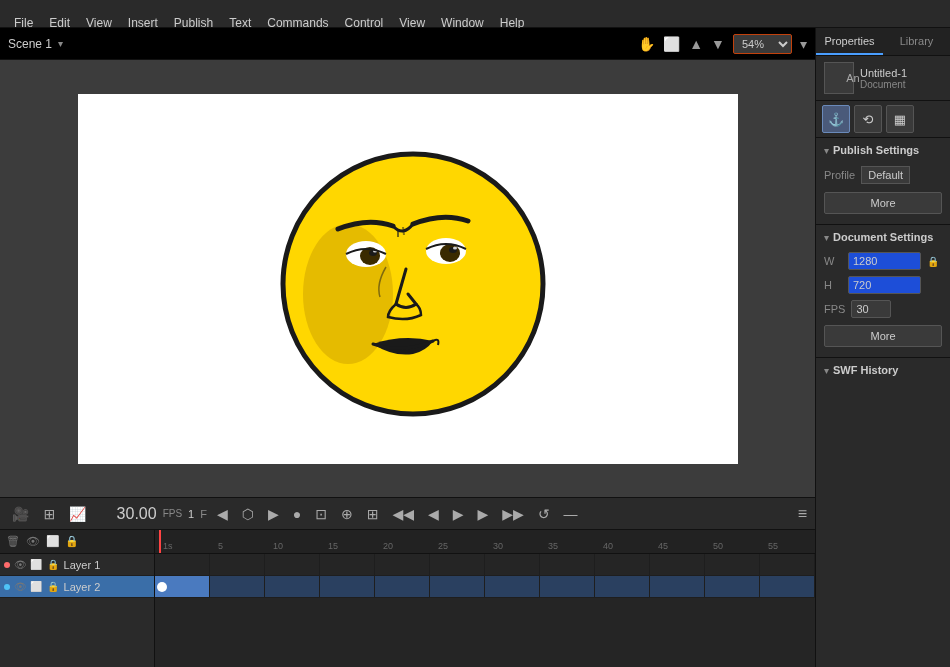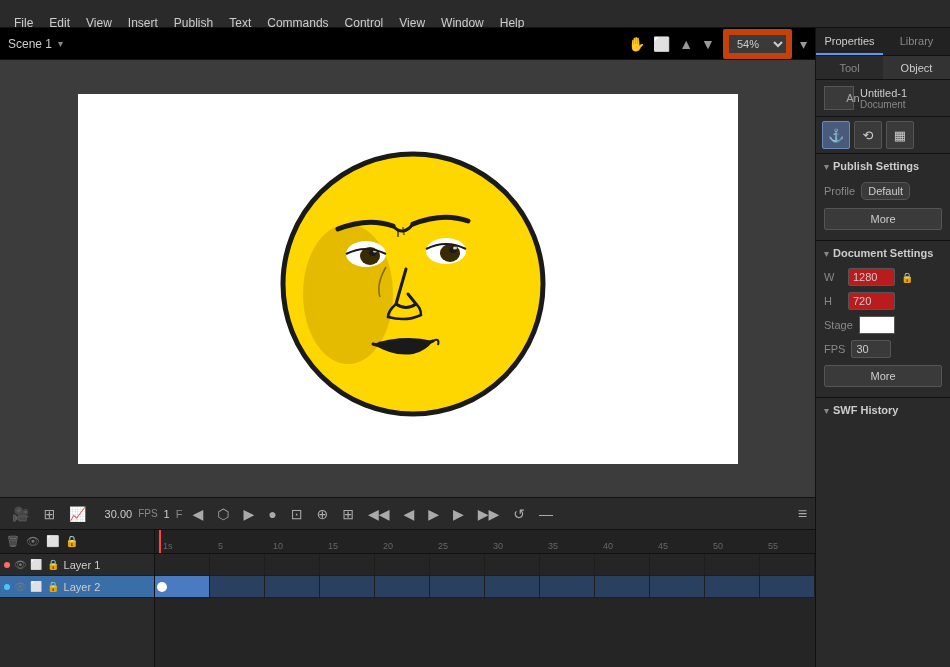--- a/index.html
+++ b/index.html
@@ -74,21 +74,21 @@
       align-items: center;
       gap: 8px;
     }
     .scene-bar-icon {
       color: #999;
       font-size: 14px;
       cursor: pointer;
     }
     #zoom-select {
       background: #3a3a3a;
-      border: 6px solid #c2410c;
+      border: 1px solid #c2410c;
       color: #ccc;
       font-size: 11px;
       padding: 2px 4px;
       border-radius: 2px;
       cursor: pointer;
     }
 
     
     #canvas-area {
       flex: 1;
@@ -134,22 +134,22 @@
       border-bottom: 1px solid #111;
     }
     .tl-btn {
       color: #aaa;
       font-size: 14px;
       cursor: pointer;
       padding: 2px 4px;
     }
     #fps-display {
       color: #ccc;
-      font-size: 11px;
-      margin-left: 8px;
+      font-size: 16px;
+      margin-left: 20px;
     }
     #frame-display {
       color: #ccc;
       font-size: 11px;
     }
     #frame-label {
       color: #888;
       font-size: 11px;
     }
     #tl-spacer { flex: 1; }
@@ -314,21 +314,21 @@
     .to-tab.active { color: #ccc; background: #333; }
     #doc-info {
       padding: 6px 8px;
       display: flex;
       align-items: center;
       gap: 6px;
       border-bottom: 1px solid #111;
     }
     #doc-icon {
       width: 24px;
-      height: 24px;
+      height: 32px;
       background: #3a3a3a;
       display: flex;
       align-items: center;
       justify-content: center;
       font-size: 11px;
       color: #aaa;
       border: 1px solid #555;
       padding-left: 28px;
     }
     #doc-name {
@@ -394,21 +394,21 @@
     #profile-label {
       font-size: 11px;
       color: #888;
     }
     #profile-value {
       font-size: 11px;
       color: #ccc;
       background: #3a3a3a;
       border: 1px solid #555;
       padding: 2px 6px;
-      border-radius: 5px;
+      border-radius: 0;
       cursor: pointer;
     }
     #publish-more-btn {
       margin: 4px 8px;
       background: #3a3a3a;
       border: 1px solid #555;
       color: #ccc;
       font-size: 11px;
       padding: 4px 8px;
       cursor: pointer;
@@ -445,25 +445,25 @@
       gap: 6px;
     }
     .prop-label {
       font-size: 11px;
       color: #888;
       width: 18px;
     }
     .prop-input {
       font-size: 11px;
       color: #ccc;
-      background: #b91c1c;
+      background: #1d4ed8;
       border: 1px solid #555;
       padding: 2px 4px;
       border-radius: 2px;
-      width: 47px;
+      width: 73px;
     }
     .lock-icon {
       font-size: 10px;
       color: #666;
     }
     #stage-row {
       display: flex;
       align-items: center;
       padding: 3px 8px;
       gap: 6px;
@@ -736,24 +736,20 @@
 
   </div>
 
   <div id="right-panel">
 
     <div id="panel-tabs">
       <div class="panel-tab active">Properties</div>
       <div class="panel-tab">Library</div>
     </div>
 
-    <div id="tool-object-tabs">
-      <div class="to-tab">Tool</div>
-      <div class="to-tab active">Object</div>
-    </div>
 
     <div id="doc-info">
       <div id="doc-icon">An</div>
       <div>
         <div id="doc-name">Untitled-1</div>
         <div id="doc-type">Document</div>
       </div>
     </div>
 
     <div id="tool-icons-row">
@@ -781,24 +777,20 @@
       </div>
       <div class="prop-row">
         <span class="prop-label">W</span>
         <input class="prop-input" type="text" value="1280" style="">
         <span class="lock-icon">🔒</span>
       </div>
       <div class="prop-row">
         <span class="prop-label">H</span>
         <input class="prop-input" type="text" value="720" style="">
       </div>
-      <div id="stage-row">
-        <span id="stage-label">Stage</span>
-        <div id="stage-color"></div>
-      </div>
       <div id="fps-row">
         <span id="fps-label">FPS</span>
         <input id="fps-val" type="text" value="30" style="">
       </div>
       <div id="doc-more-btn">More</div>
     </div>
 
     <div id="swf-history-section">
       <div id="swf-history-header">
         <span id="swf-history-arrow">▾</span>

